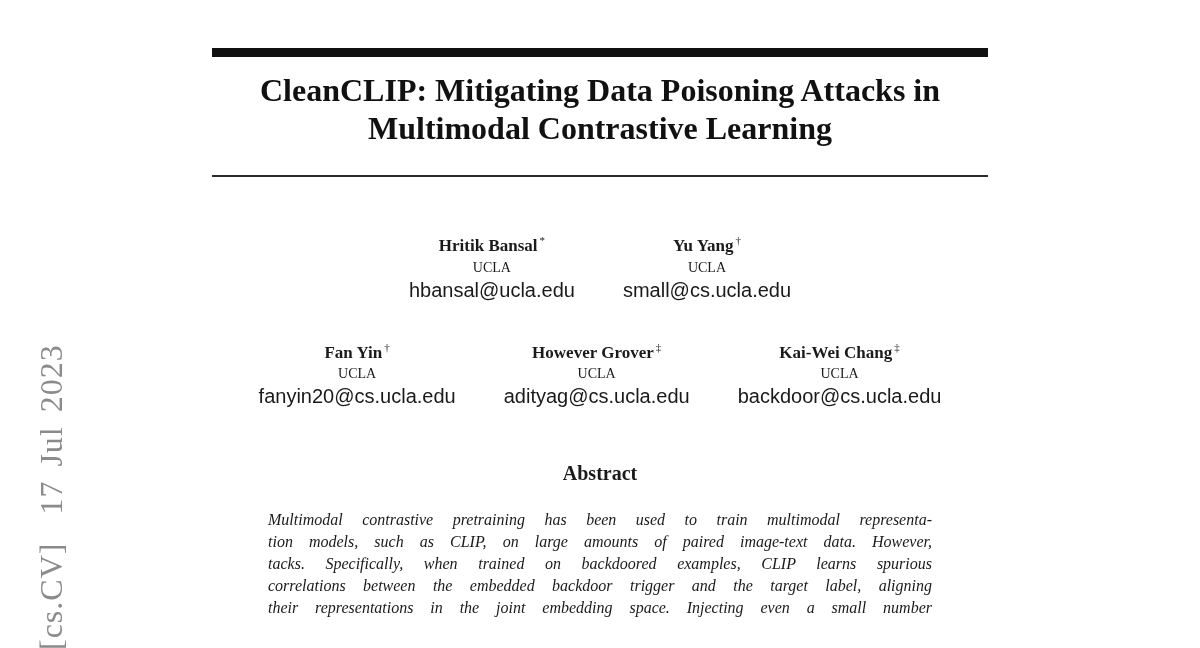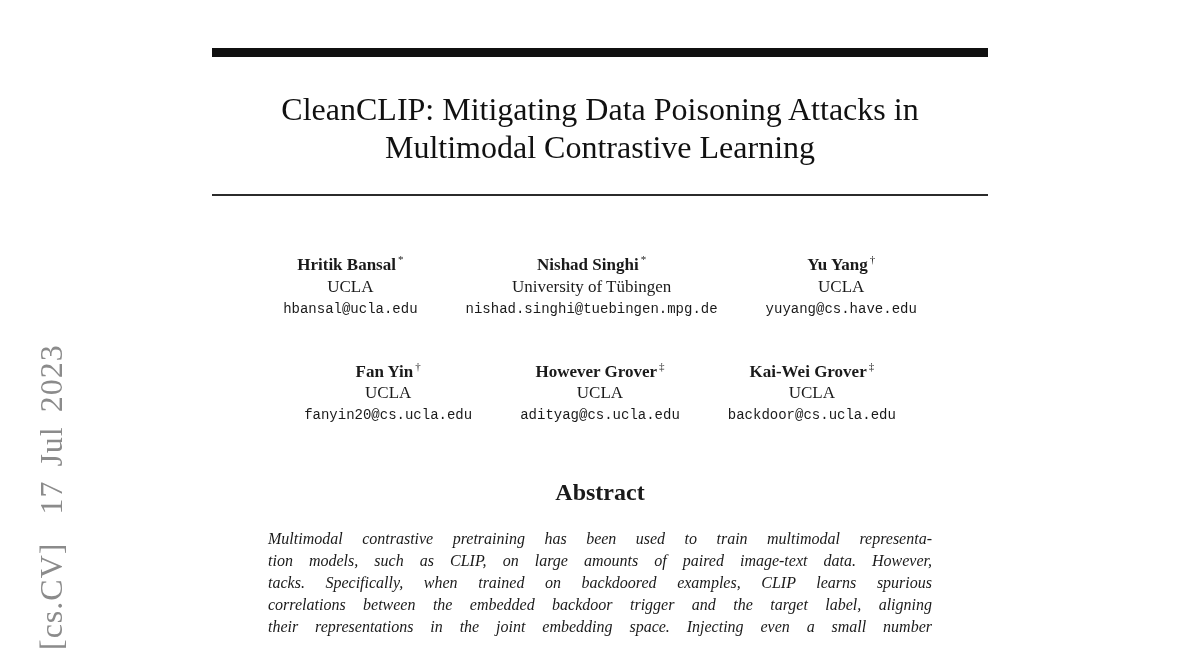--- a/index.html
+++ b/index.html
@@ -44,23 +44,23 @@
     height: 9px;
     background: #101010;
   }
   .rule-thin {
     margin-top: 28px;
     height: 2px;
     background: #2b2b2b;
   }
 
   .title {
-    margin-top: 33px;
+    margin-top: 14px;
     text-align: center;
-    font-weight: normal;
+    font-weight: bold;
     font-size: 32px;
     line-height: 38px;
     color: #111111;
   }
 
   .authors-row {
     display: flex;
     justify-content: center;
     align-items: flex-end;
     gap: 48px;
@@ -76,36 +76,36 @@
     font-size: 17px;
     line-height: 22px;
     white-space: nowrap;
   }
   .author-name sup {
     font-weight: normal;
     font-size: 11px;
     margin-left: 2px;
   }
   .author-affil {
-    font-size: 17px;
+    font-size: 14px;
     line-height: 22px;
     white-space: nowrap;
   }
   .author-email {
-    font-family: Liberation Mono, monospace;
-    font-size: 14px;
+    font-family: Liberation Sans, sans-serif;
+    font-size: 20px;
     line-height: 23px;
     white-space: nowrap;
   }
 
   .abstract-heading {
     margin-top: 52px;
     text-align: center;
     font-weight: bold;
-    font-size: 24px;
+    font-size: 20px;
     line-height: 26px;
   }
 
   .abstract-body {
     margin: 23px auto 0 auto;
     width: 664px;
     font-size: 16px;
   }
   .abs-line {
     line-height: 21.8px;
@@ -135,44 +135,39 @@
 
   <div class="rule-thin"></div>
 
   <div class="authors-row row1">
     <div class="author">
       <div class="author-name"><span>Hritik Bansal</span><sup>*</sup></div>
       <div class="author-affil">UCLA</div>
       <div class="author-email">hbansal@ucla.edu</div>
     </div>
     <div class="author">
-      <div class="author-name"><span>Nishad Singhi</span><sup>*</sup></div>
-      <div class="author-affil">University of Tübingen</div>
-      <div class="author-email">nishad.singhi@tuebingen.mpg.de</div>
-    </div>
-    <div class="author">
       <div class="author-name"><span>Yu Yang</span><sup>†</sup></div>
       <div class="author-affil">UCLA</div>
-      <div class="author-email">yuyang@cs.have.edu</div>
+      <div class="author-email">small@cs.ucla.edu</div>
     </div>
   </div>
 
   <div class="authors-row row2">
     <div class="author">
       <div class="author-name"><span>Fan Yin</span><sup>†</sup></div>
       <div class="author-affil">UCLA</div>
       <div class="author-email">fanyin20@cs.ucla.edu</div>
     </div>
     <div class="author">
       <div class="author-name"><span>However Grover</span><sup>‡</sup></div>
       <div class="author-affil">UCLA</div>
       <div class="author-email">adityag@cs.ucla.edu</div>
     </div>
     <div class="author">
-      <div class="author-name"><span>Kai-Wei Grover</span><sup>‡</sup></div>
+      <div class="author-name"><span>Kai-Wei Chang</span><sup>‡</sup></div>
       <div class="author-affil">UCLA</div>
       <div class="author-email">backdoor@cs.ucla.edu</div>
     </div>
   </div>
 
   <div class="abstract-heading">Abstract</div>
 
   <div class="abstract-body">
     <div class="abs-line">Multimodal contrastive pretraining has been used to train multimodal representa-</div>
     <div class="abs-line">tion models, such as CLIP, on large amounts of paired image-text data. However,</div>

